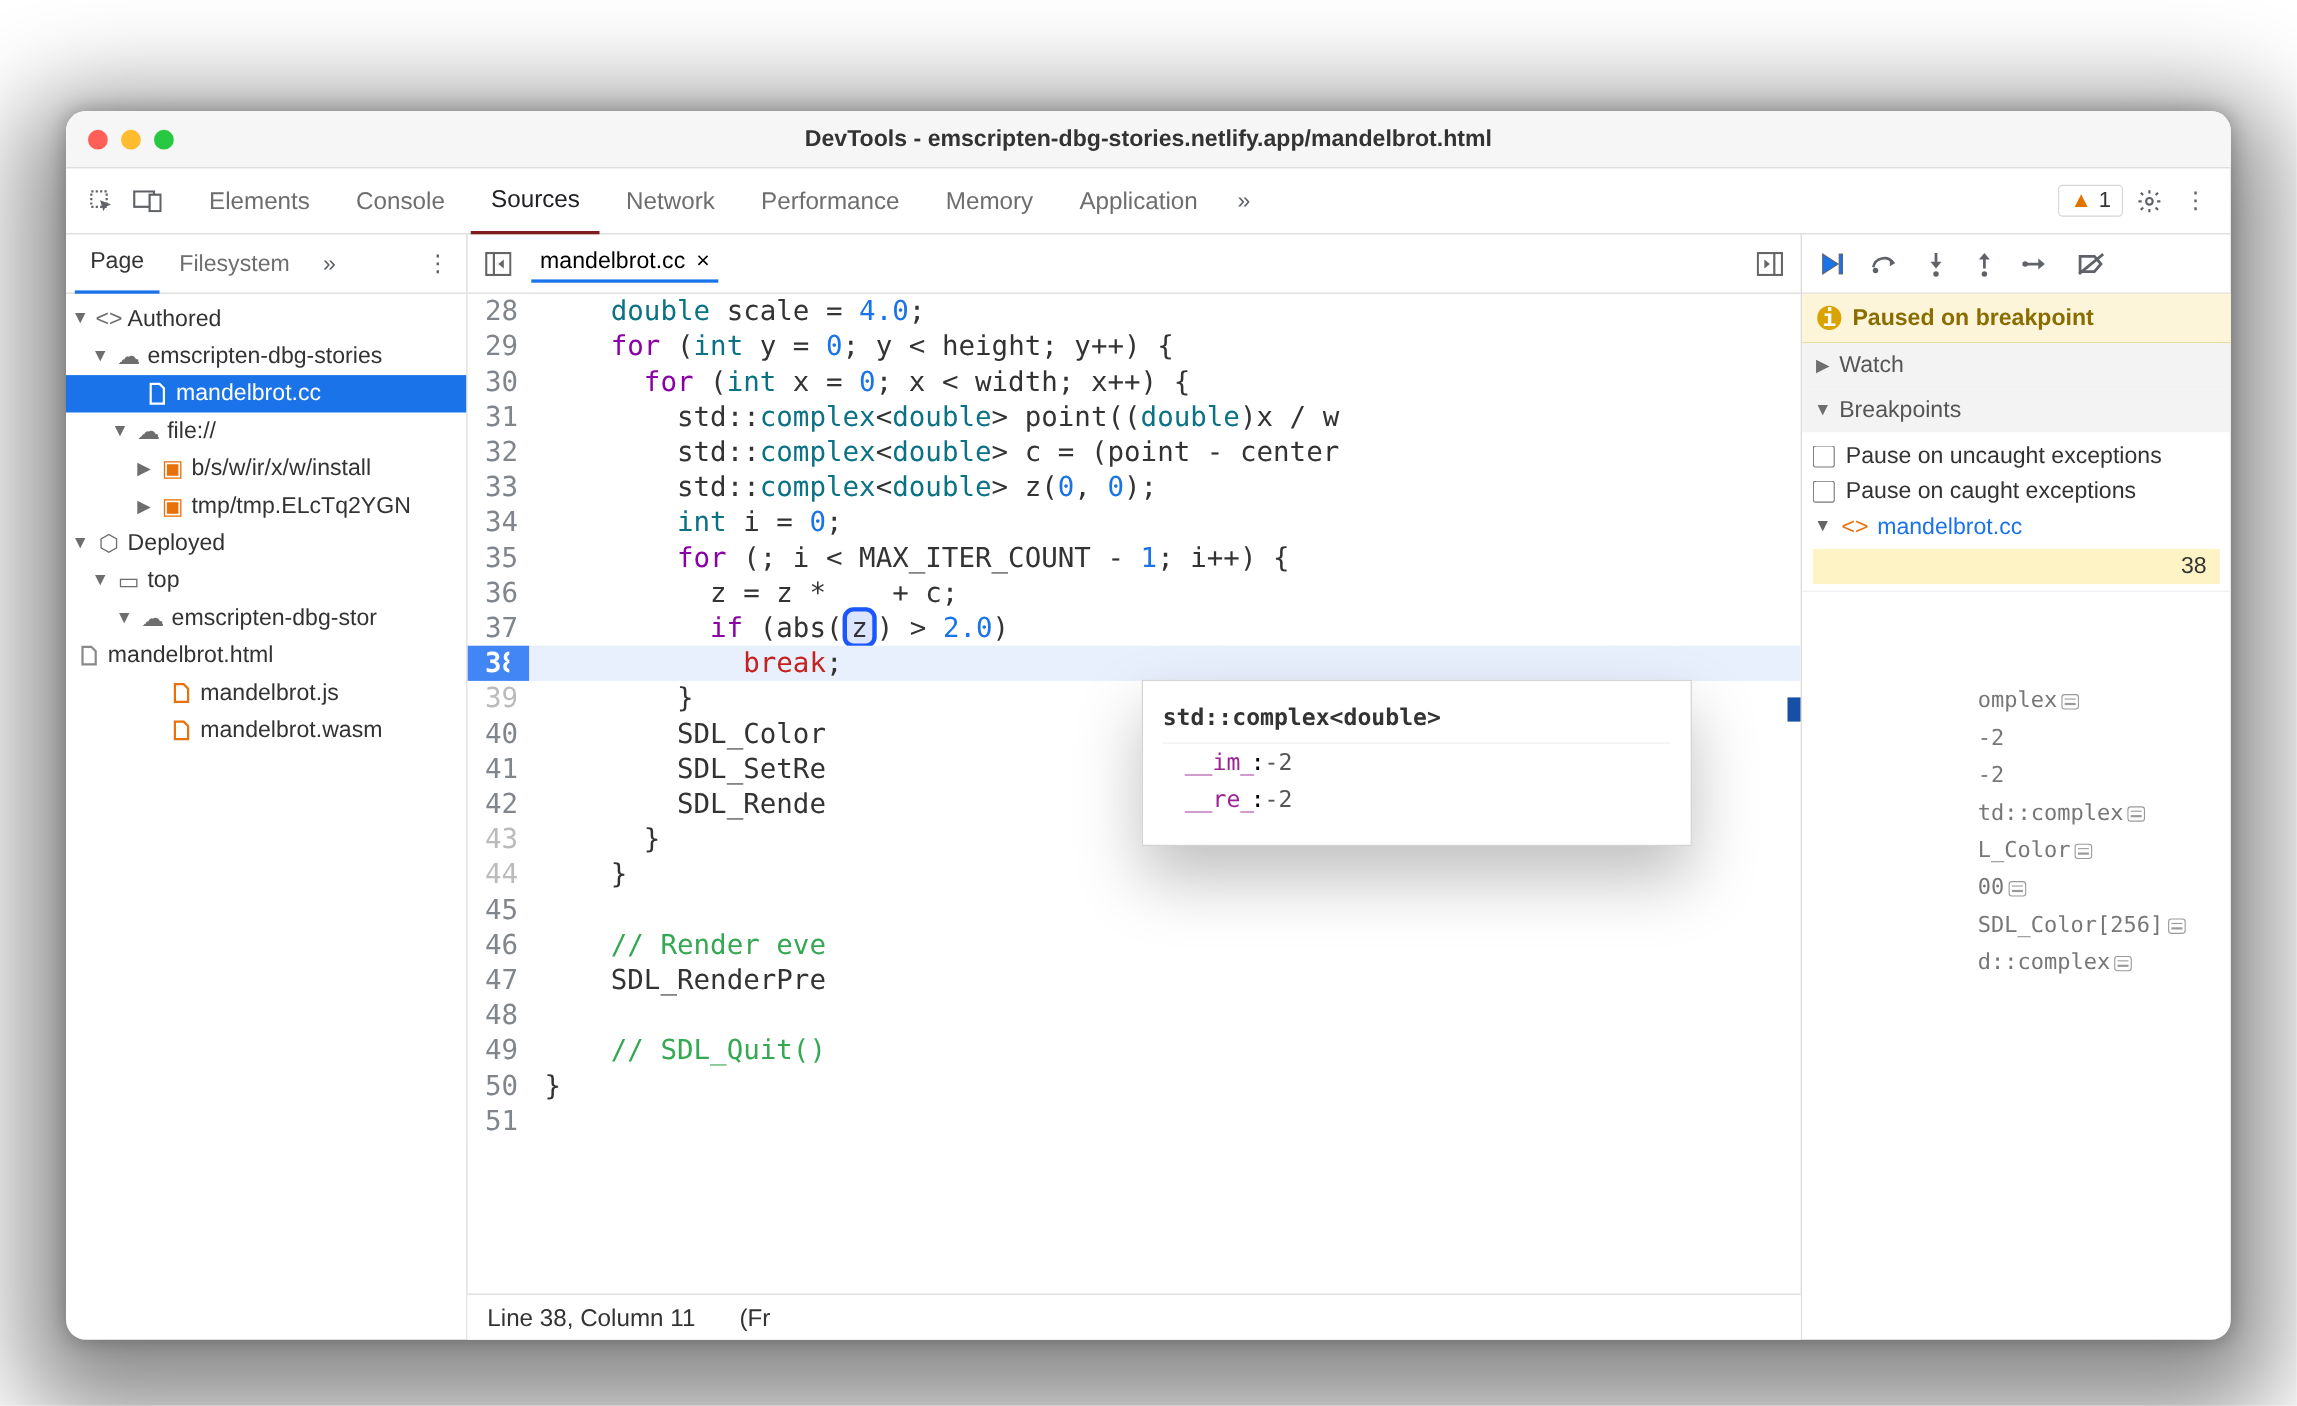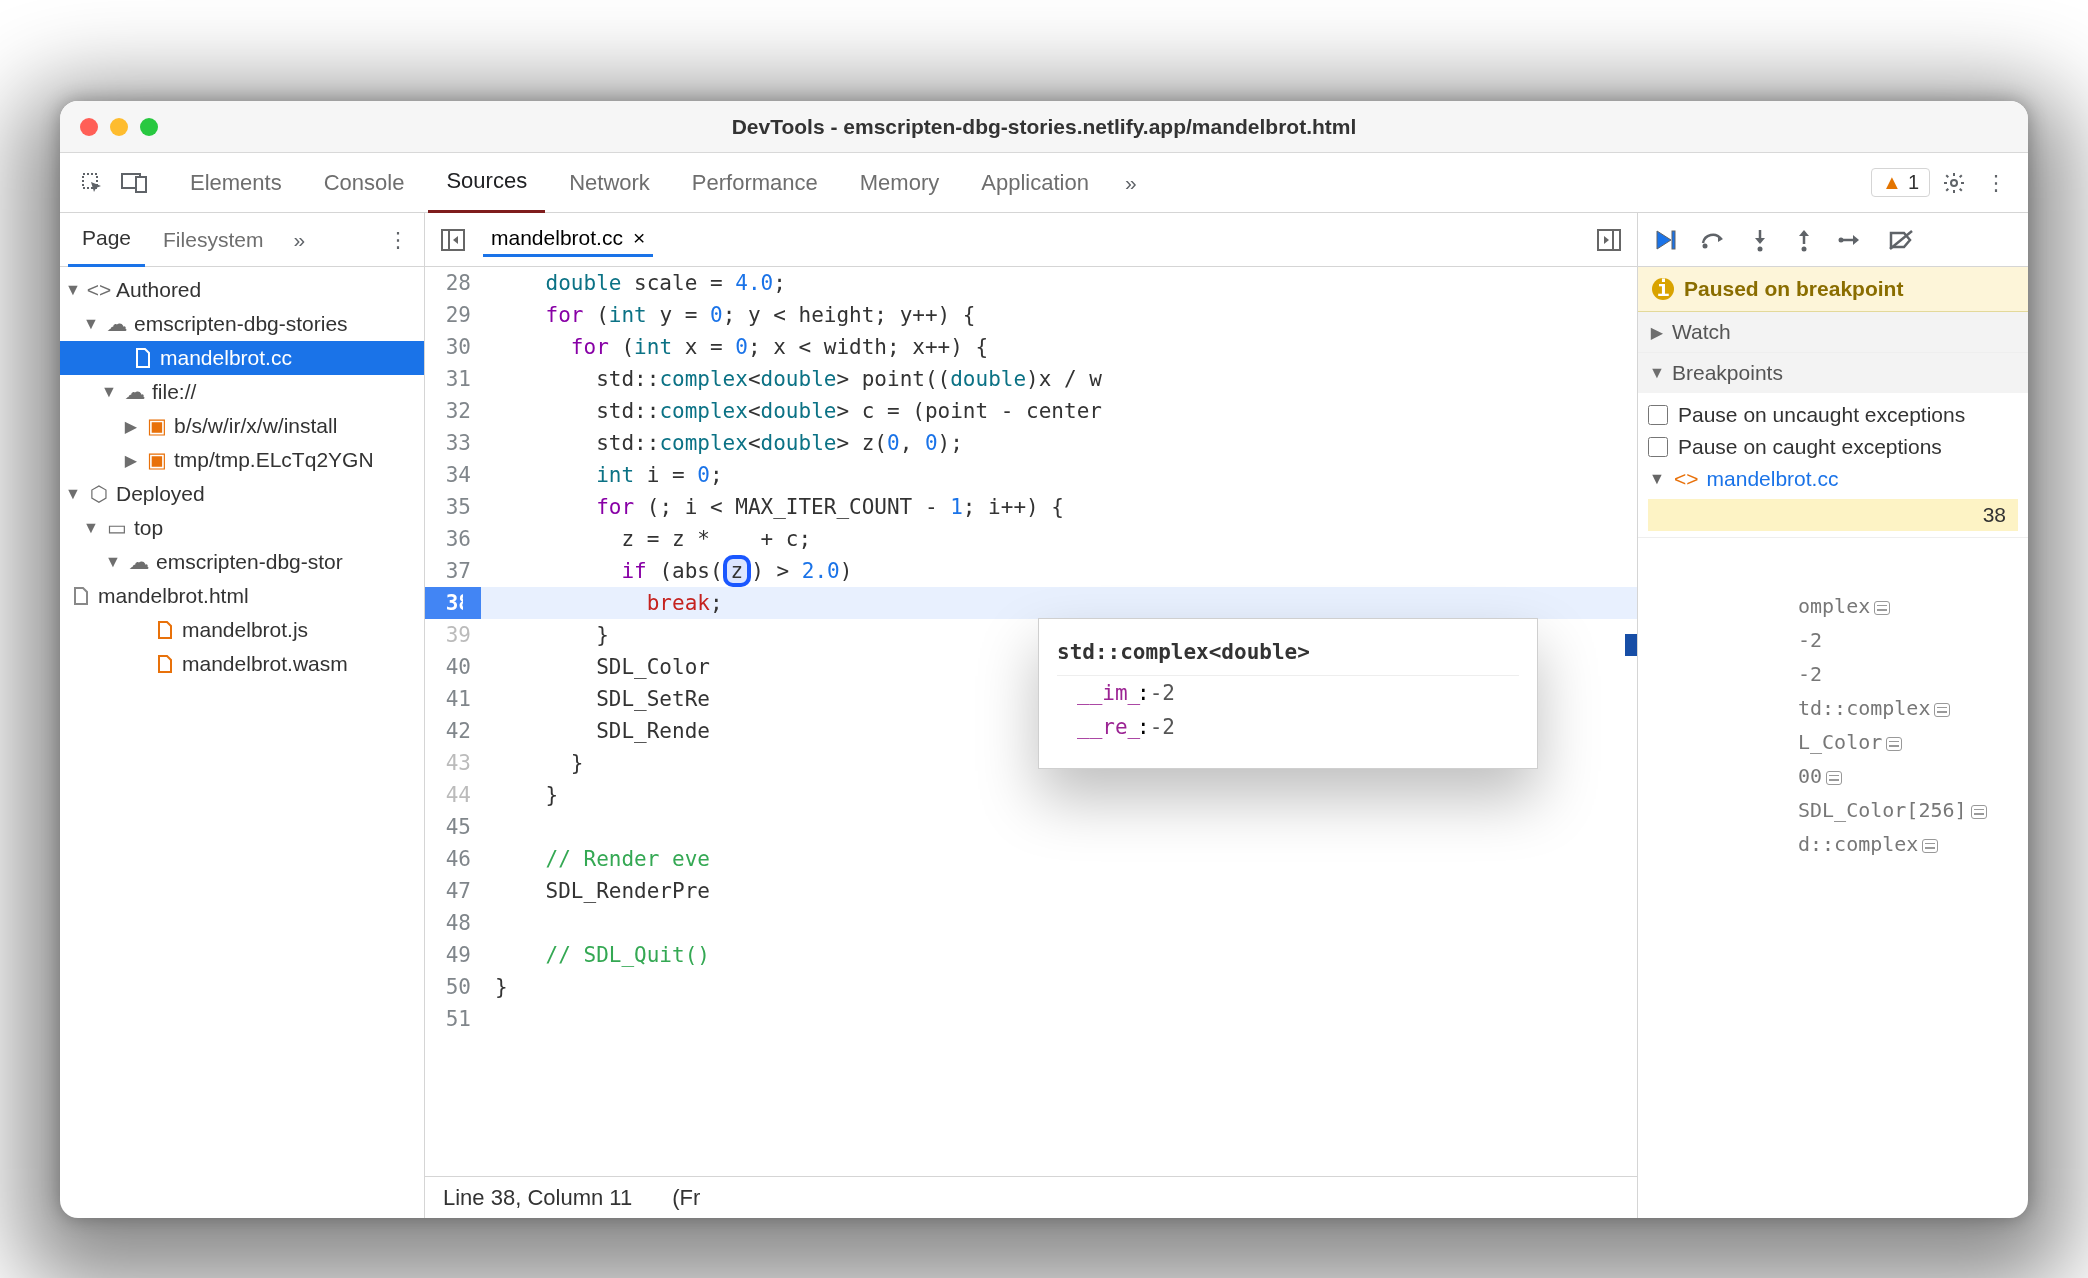--- a/index.html
+++ b/index.html
@@ -25,21 +25,21 @@
   .tree { flex:1; overflow:hidden; padding:6px 0; font-size:21px; color:#333; }
   .tree-row { display:flex; align-items:center; height:34px; padding-left:4px; white-space:nowrap; overflow:hidden; }
   .tree-row.sel { background:#1a73e8; color:#fff; }
   .tri { display:inline-block; width:18px; text-align:center; color:#6e6e6e; font-size:16px; }
   .ic { width:22px; height:22px; margin:0 6px; display:inline-flex; align-items:center; justify-content:center; color:#6e6e6e; }
   .tree-row.sel .ic { color:#fff; }
   .folder-orange { color:#e8710a; }
   .center { flex:1; min-width:0; display:flex; flex-direction:column; border-right:1px solid #d5d5d5; position:relative; }
   .file-tabs { height:54px; border-bottom:1px solid #d5d5d5; display:flex; align-items:center; padding:0 10px; gap:12px; }
   .ftab { display:flex; align-items:center; gap:10px; padding:4px 8px; border-bottom:3px solid #1a73e8; font-size:21px; }
-  .code { flex:1; overflow:hidden; font-family:Menlo,Consolas,monospace; font-size:21px; line-height:32px; position:relative; }
+  .code { flex:1; overflow:hidden; font-family:Menlo,Consolas,monospace; font-size:25px; line-height:32px; position:relative; }
   .line { display:flex; }
   .gut { width:56px; text-align:right; padding-right:10px; color:#80868b; user-select:none; background:#fff; }
   .gut.exec { background:#4285f4; color:#fff; position:relative; font-weight:600; }
   .gut.exec::after{content:"";position:absolute;right:-14px;top:0;border:16px solid transparent;border-left-color:#4285f4;}
   .gut.faded{color:#bbb;}
   .src { padding-left:14px; white-space:pre; color:#333; flex:1; }
   .kw{color:#8800a6}.ty{color:#0b7285}.num{color:#1a73e8}.op{color:#333}.id{color:#333}.cm{color:#34a853}.br{color:#c5221f}
   .line.execline .src { background:#e8f0fe; }
   .highlight-z { border:4px solid #1a57ff; border-radius:10px; padding:0 4px; background:#dbe5ff; }
   .tooltip { position:absolute; top:405px; left:613px; width:500px; background:#fff; border:1px solid #cfcfcf; box-shadow:0 30px 60px rgba(0,0,0,.25); padding:10px 18px 24px; font-family:Menlo,Consolas,monospace; font-size:21px; line-height:34px; z-index:5; }
@@ -54,21 +54,21 @@
   .dbg-toolbar svg { stroke:#5f6368; }
   .paused-banner { background:#fdf5d9; color:#8a6d00; padding:10px 14px; font-size:21px; display:flex; align-items:center; gap:10px; font-weight:600; border-bottom:1px solid #e3d99a; }
   .paused-banner .pill{width:22px;height:22px;border-radius:50%;background:#d9a300;display:flex;align-items:center;justify-content:center;color:#fff;font-family:monospace;}
   .section { border-bottom:1px solid #eee; }
   .section-hdr { display:flex; align-items:center; gap:6px; padding:8px 10px; font-size:21px; color:#555; background:#f3f3f3; }
   .section-body { padding:6px 10px; font-size:21px; color:#333; }
   .chk { display:flex; align-items:center; gap:10px; padding:4px 0; }
   .chk input{width:20px;height:20px;}
   .bp-file { display:flex; align-items:center; gap:8px; color:#1a73e8; padding:4px 0; }
   .bp-line { background:#fdf3c5; text-align:right; padding:4px 12px; margin-top:4px; }
-  .scope-right { position:absolute; right:0; top:488px; width:230px; font-family:Menlo,monospace; font-size:20px; line-height:34px; color:#333; }
+  .scope-right { position:absolute; right:0; top:518px; width:230px; font-family:Menlo,monospace; font-size:20px; line-height:34px; color:#333; }
   .scope-right .sv{white-space:nowrap;overflow:hidden;}.sc-type{color:#777}
   .memview{display:inline-block;border:1.5px solid #999;border-radius:3px;width:16px;height:14px;margin-left:4px;vertical-align:middle;position:relative;}
   .memview::before{content:"";position:absolute;left:2px;right:2px;top:3px;height:1.5px;background:#999;}
   .memview::after{content:"";position:absolute;left:2px;right:2px;bottom:3px;height:1.5px;background:#999;}
   svg { display:block; }
 </style>
 </head>
 <body>
 
 <div class="shadow">

